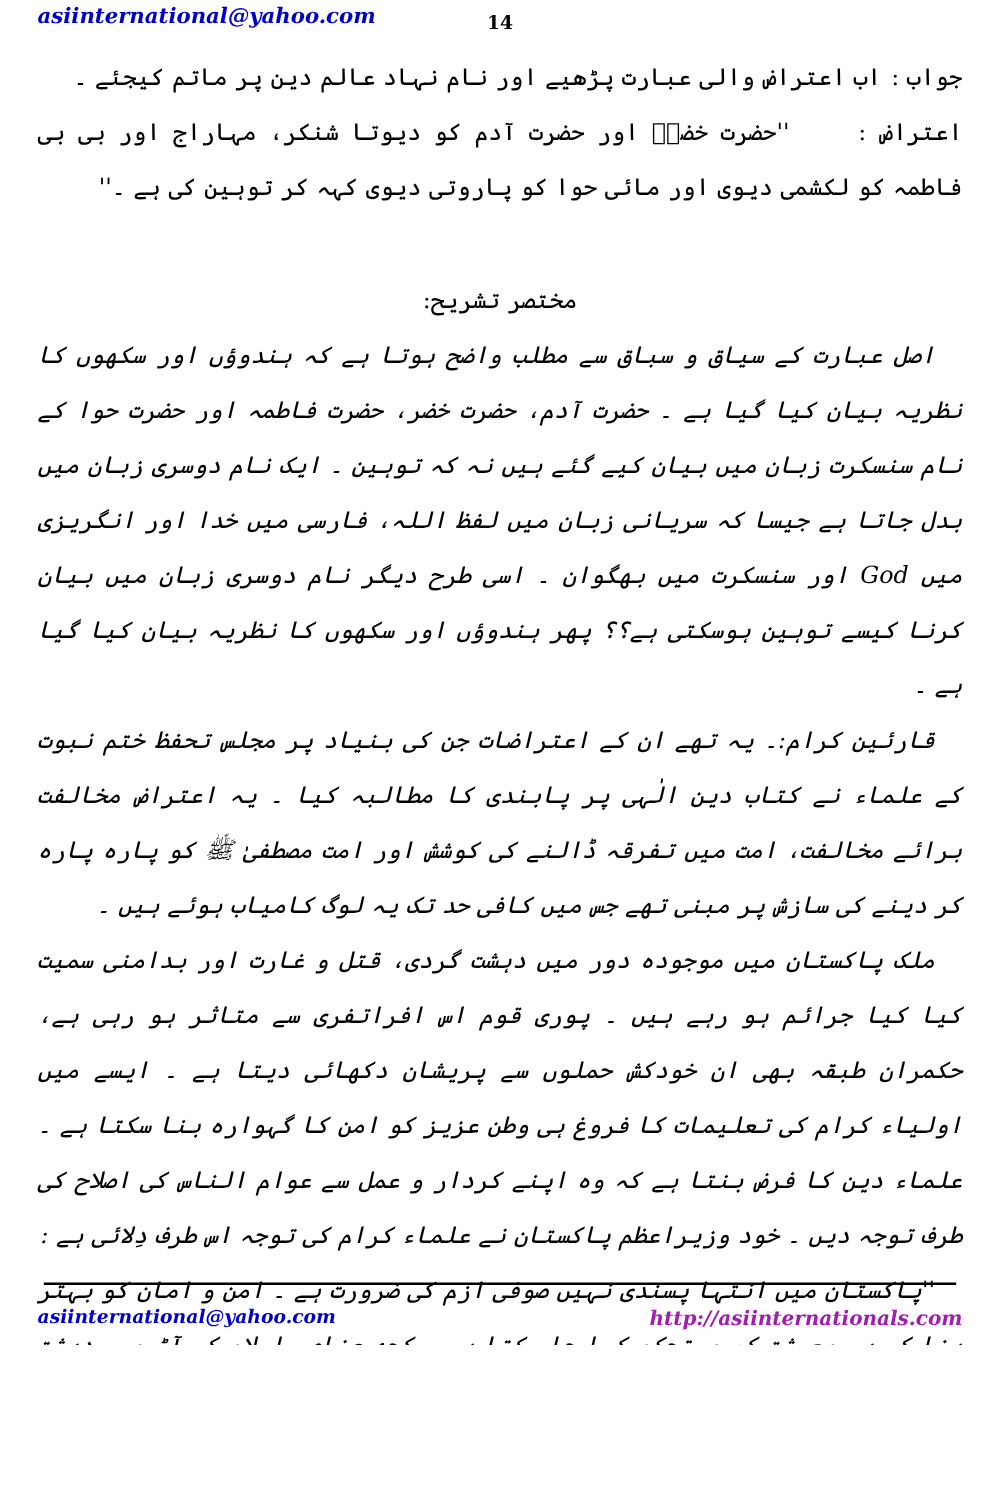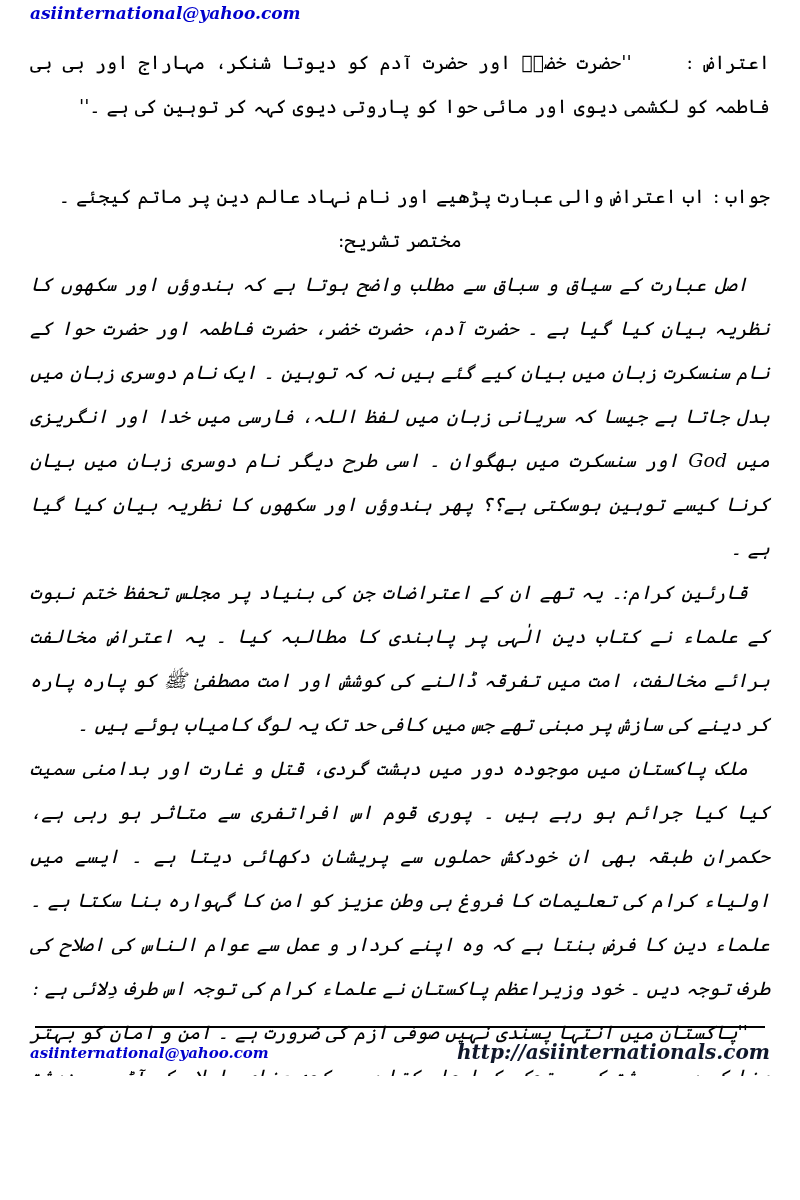--- a/index.html
+++ b/index.html
@@ -63,43 +63,44 @@
     color: #0000cc;
     font-style: italic;
     font-weight: bold;
     font-size: 15px;
     direction: ltr;
   }
   .footer-site {
     position: absolute;
     right: 30px;
     bottom: 12px;
-    color: #0f172a;
+    color: #a21caf;
     font-style: italic;
     font-weight: bold;
-    font-size: 20px;
+    font-size: 16px;
     direction: ltr;
   }
 </style>
 </head>
 <body>
 
 <div class="page">
 
   <div class="header-email">asiinternational@yahoo.com</div>
 
+  <div class="page-number">14</div>
 
   <div class="content">
 
+    <div class="para">
+      <span class="answer-label">جواب :</span><span>اب اعتراض والی عبارت پڑھیے اور نام نہاد عالم دین پر ماتم کیجئے ۔</span>
+    </div>
+
     <div class="para objection">
       <span class="objection-label">اعتراض :</span><span>''حضرت خضرؑ اور حضرت آدم کو دیوتا شنکر، مہاراج اور بی بی فاطمہ کو لکشمی دیوی اور مائی حوا کو پاروتی دیوی کہہ کر توہین کی ہے ۔''</span>
-    </div>
-
-    <div class="para">
-      <span class="answer-label">جواب :</span><span>اب اعتراض والی عبارت پڑھیے اور نام نہاد عالم دین پر ماتم کیجئے ۔</span>
     </div>
 
     <div class="section-heading">مختصر تشریح:</div>
 
     <div class="para indent">اصل عبارت کے سیاق و سباق سے مطلب واضح ہوتا ہے کہ ہندوؤں اور سکھوں کا نظریہ بیان کیا گیا ہے ۔ حضرت آدم، حضرت خضر، حضرت فاطمہ اور حضرت حوا کے نام سنسکرت زبان میں بیان کیے گئے ہیں نہ کہ توہین ۔ ایک نام دوسری زبان میں بدل جاتا ہے جیسا کہ سریانی زبان میں لفظ اللہ، فارسی میں خدا اور انگریزی میں God اور سنسکرت میں بھگوان ۔ اسی طرح دیگر نام دوسری زبان میں بیان کرنا کیسے توہین ہوسکتی ہے؟؟ پھر ہندوؤں اور سکھوں کا نظریہ بیان کیا گیا ہے ۔</div>
 
     <div class="para indent">قارئین کرام:۔ یہ تھے ان کے اعتراضات جن کی بنیاد پر مجلس تحفظ ختم نبوت کے علماء نے کتاب دین الٰہی پر پابندی کا مطالبہ کیا ۔ یہ اعتراض مخالفت برائے مخالفت، امت میں تفرقہ ڈالنے کی کوشش اور امت مصطفیٰ ﷺ کو پارہ پارہ کر دینے کی سازش پر مبنی تھے جس میں کافی حد تک یہ لوگ کامیاب ہوئے ہیں ۔</div>
 
     <div class="para indent">ملک پاکستان میں موجودہ دور میں دہشت گردی، قتل و غارت اور بدامنی سمیت کیا کیا جرائم ہو رہے ہیں ۔ پوری قوم اس افراتفری سے متاثر ہو رہی ہے، حکمران طبقہ بھی ان خودکش حملوں سے پریشان دکھائی دیتا ہے ۔ ایسے میں اولیاء کرام کی تعلیمات کا فروغ ہی وطن عزیز کو امن کا گہوارہ بنا سکتا ہے ۔ علماء دین کا فرض بنتا ہے کہ وہ اپنے کردار و عمل سے عوام الناس کی اصلاح کی طرف توجہ دیں ۔ خود وزیراعظم پاکستان نے علماء کرام کی توجہ اس طرف دِلائی ہے :</div>
 

